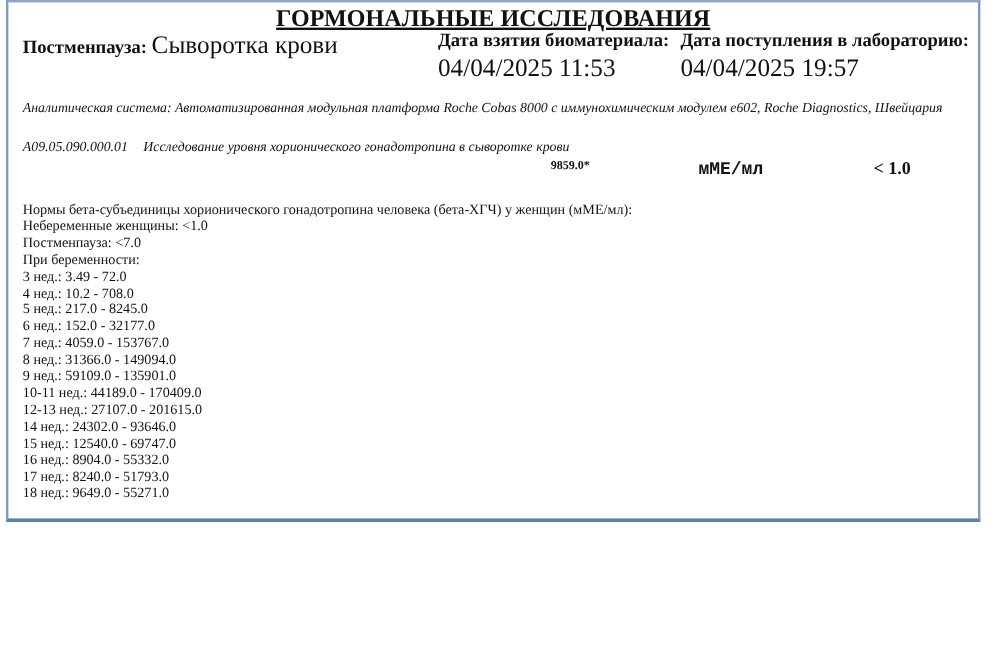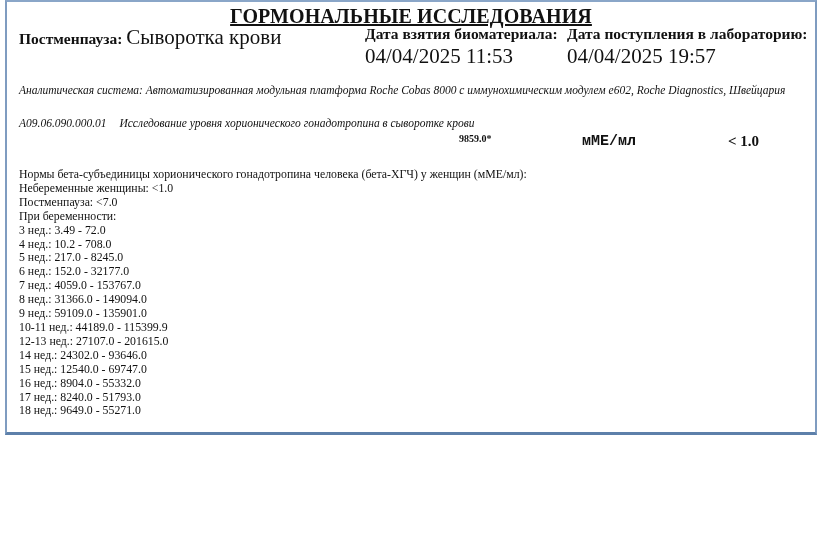--- a/index.html
+++ b/index.html
@@ -74,41 +74,41 @@
 
   <div class="abs hdr-label taken-label">Дата взятия биоматериала:</div>
   <div class="abs hdr-value taken-value">04/04/2025 11:53</div>
 
   <div class="abs hdr-label recv-label">Дата поступления в лабораторию:</div>
   <div class="abs hdr-value recv-value">04/04/2025 19:57</div>
 
   <div class="abs italic-small analyzer">Аналитическая система: Автоматизированная модульная платформа Roche Cobas 8000 с иммунохимическим модулем e602, Roche Diagnostics, Швейцария</div>
 
   <div class="abs italic-small code-line">
-    <span class="code">A09.06.090.000.01</span>
+    <span class="code">A09.05.090.000.01</span>
     <span>Исследование уровня хорионического гонадотропина в сыворотке крови</span>
   </div>
 
   <div class="abs result-value">9859.0*</div>
   <div class="abs result-unit">мМЕ/мл</div>
   <div class="abs result-ref">&lt; 1.0</div>
 
   <div class="abs norms">
     <div>Нормы бета-субъединицы хорионического гонадотропина человека (бета-ХГЧ) у женщин (мМЕ/мл):</div>
     <div>Небеременные женщины: &lt;1.0</div>
     <div>Постменпауза: &lt;7.0</div>
     <div>При беременности:</div>
     <div>3 нед.: 3.49 - 72.0</div>
     <div>4 нед.: 10.2 - 708.0</div>
     <div>5 нед.: 217.0 - 8245.0</div>
     <div>6 нед.: 152.0 - 32177.0</div>
     <div>7 нед.: 4059.0 - 153767.0</div>
     <div>8 нед.: 31366.0 - 149094.0</div>
     <div>9 нед.: 59109.0 - 135901.0</div>
-    <div>10-11 нед.: 44189.0 - 115399.9</div>
+    <div>10-11 нед.: 44189.0 - 170409.0</div>
     <div>12-13 нед.: 27107.0 - 201615.0</div>
     <div>14 нед.: 24302.0 - 93646.0</div>
     <div>15 нед.: 12540.0 - 69747.0</div>
     <div>16 нед.: 8904.0 - 55332.0</div>
     <div>17 нед.: 8240.0 - 51793.0</div>
     <div>18 нед.: 9649.0 - 55271.0</div>
   </div>
 </div>
 
 </body></html>

